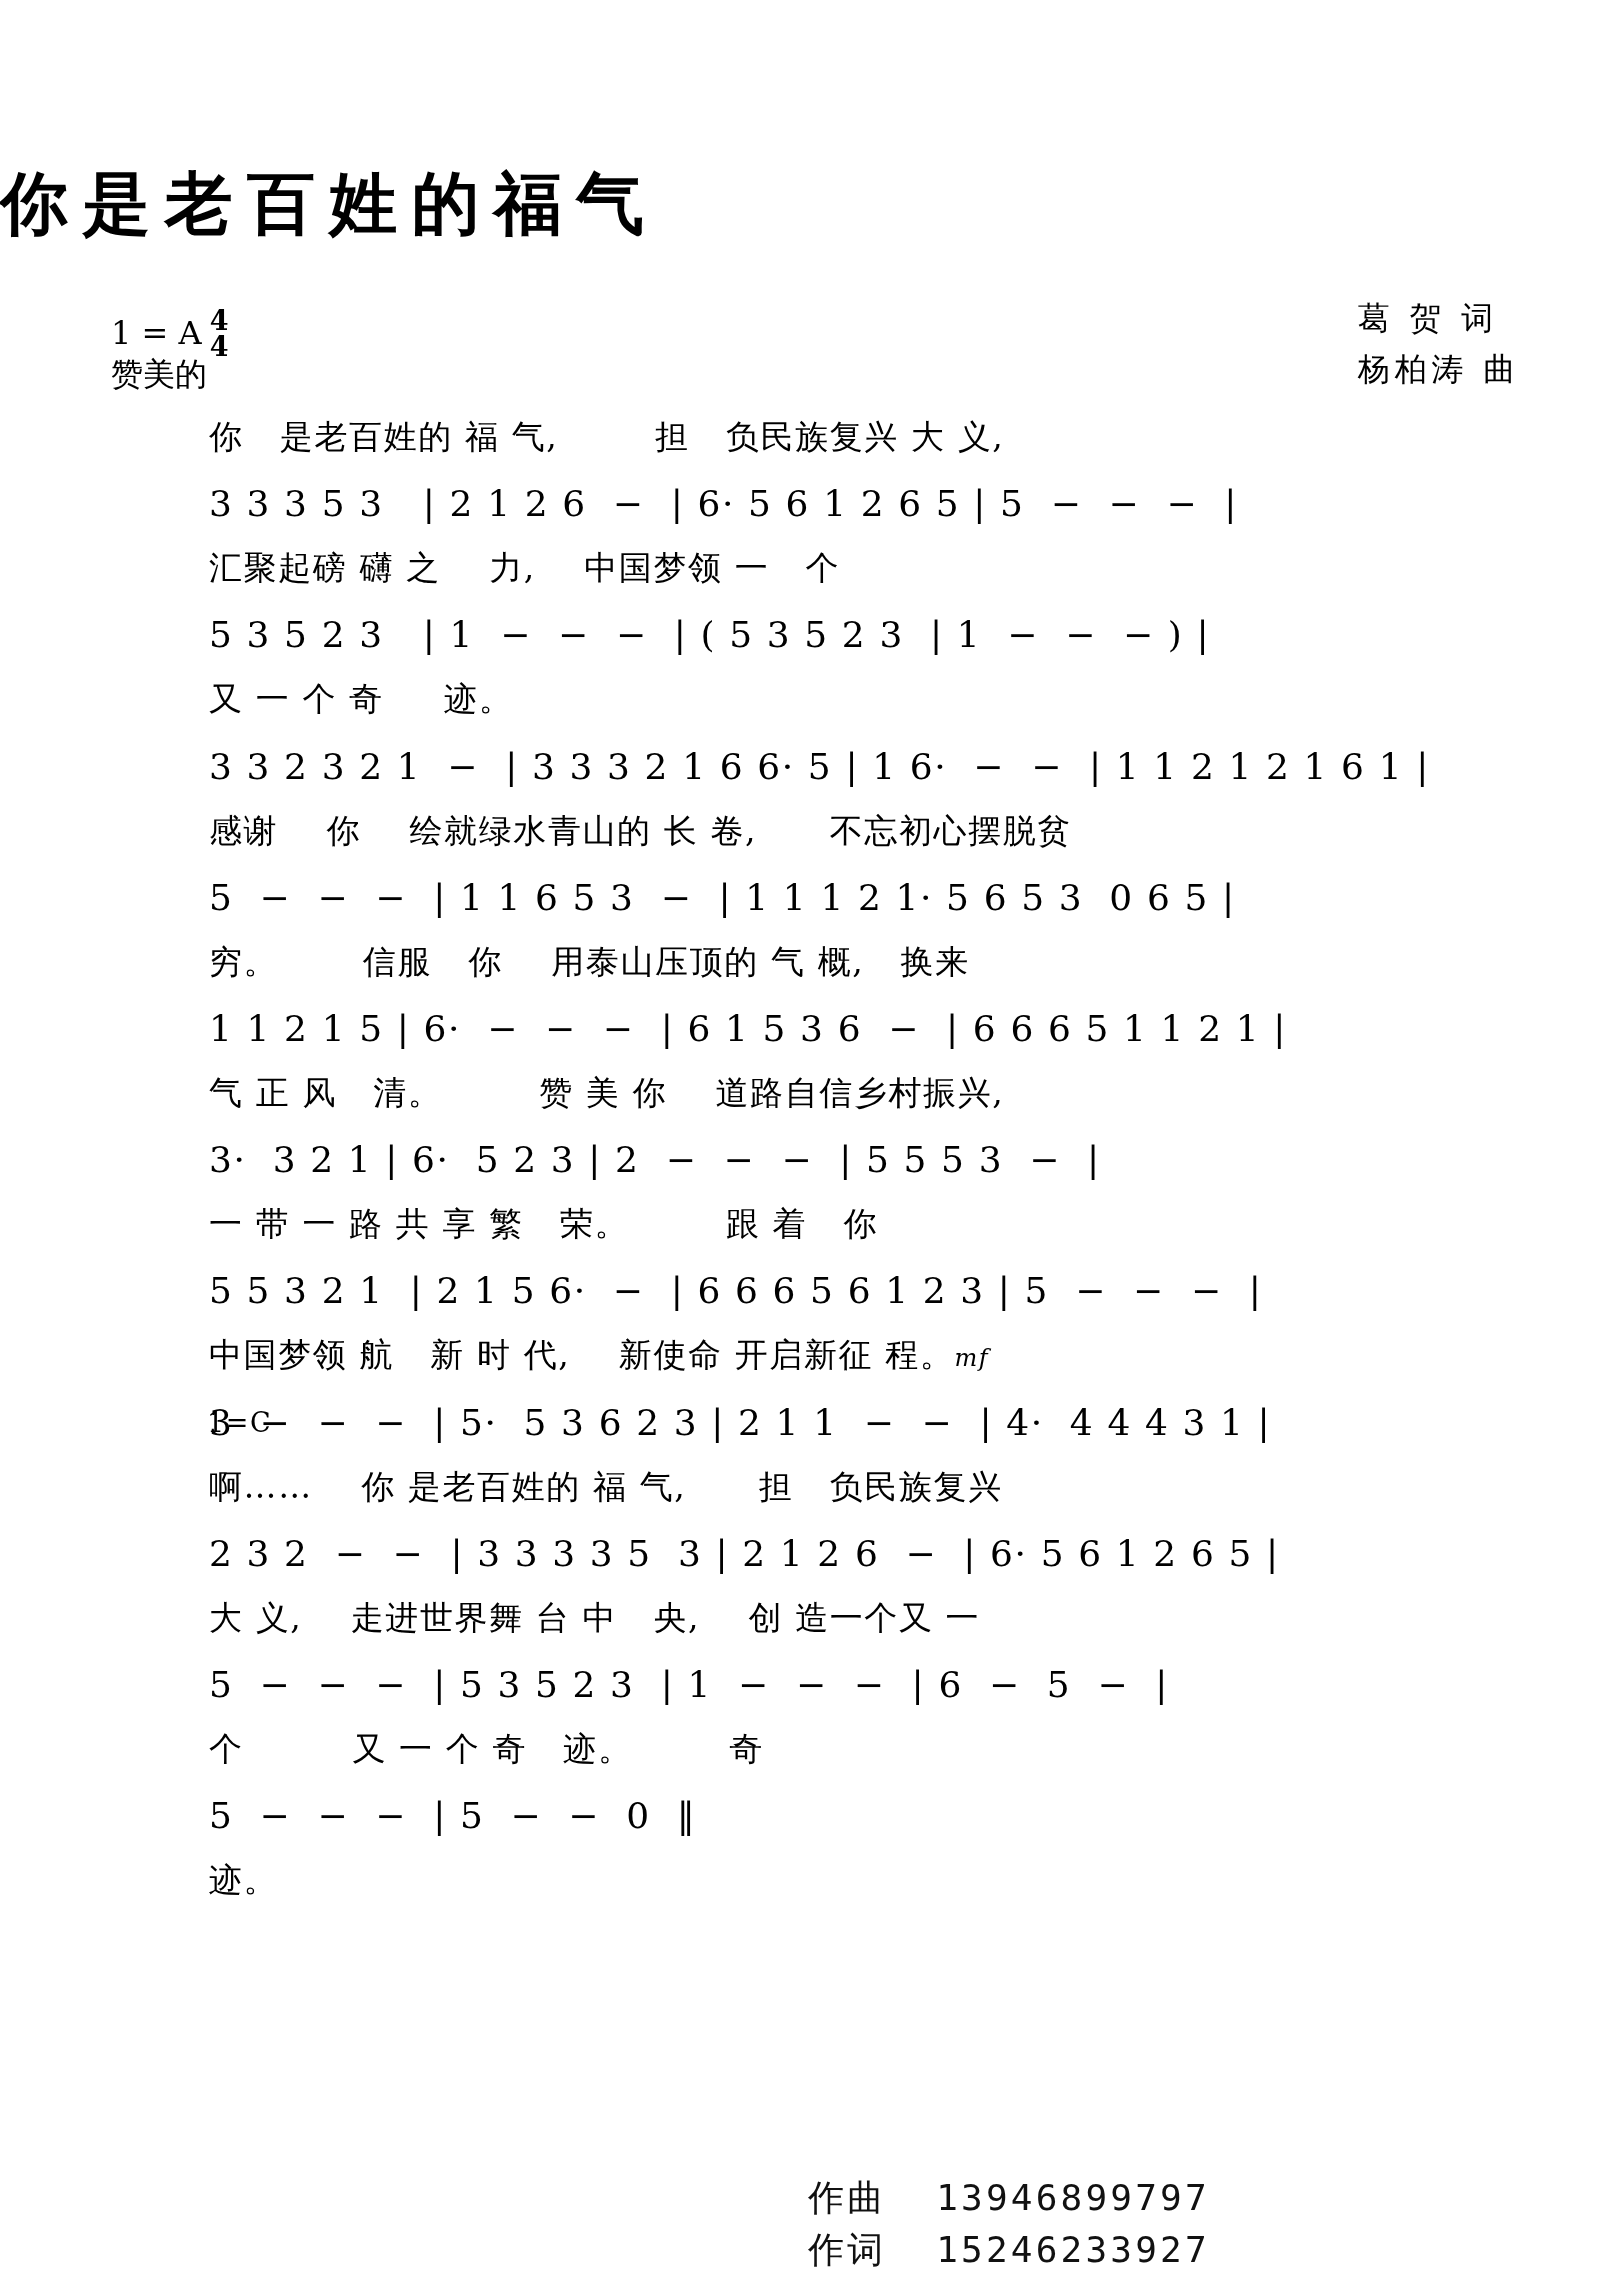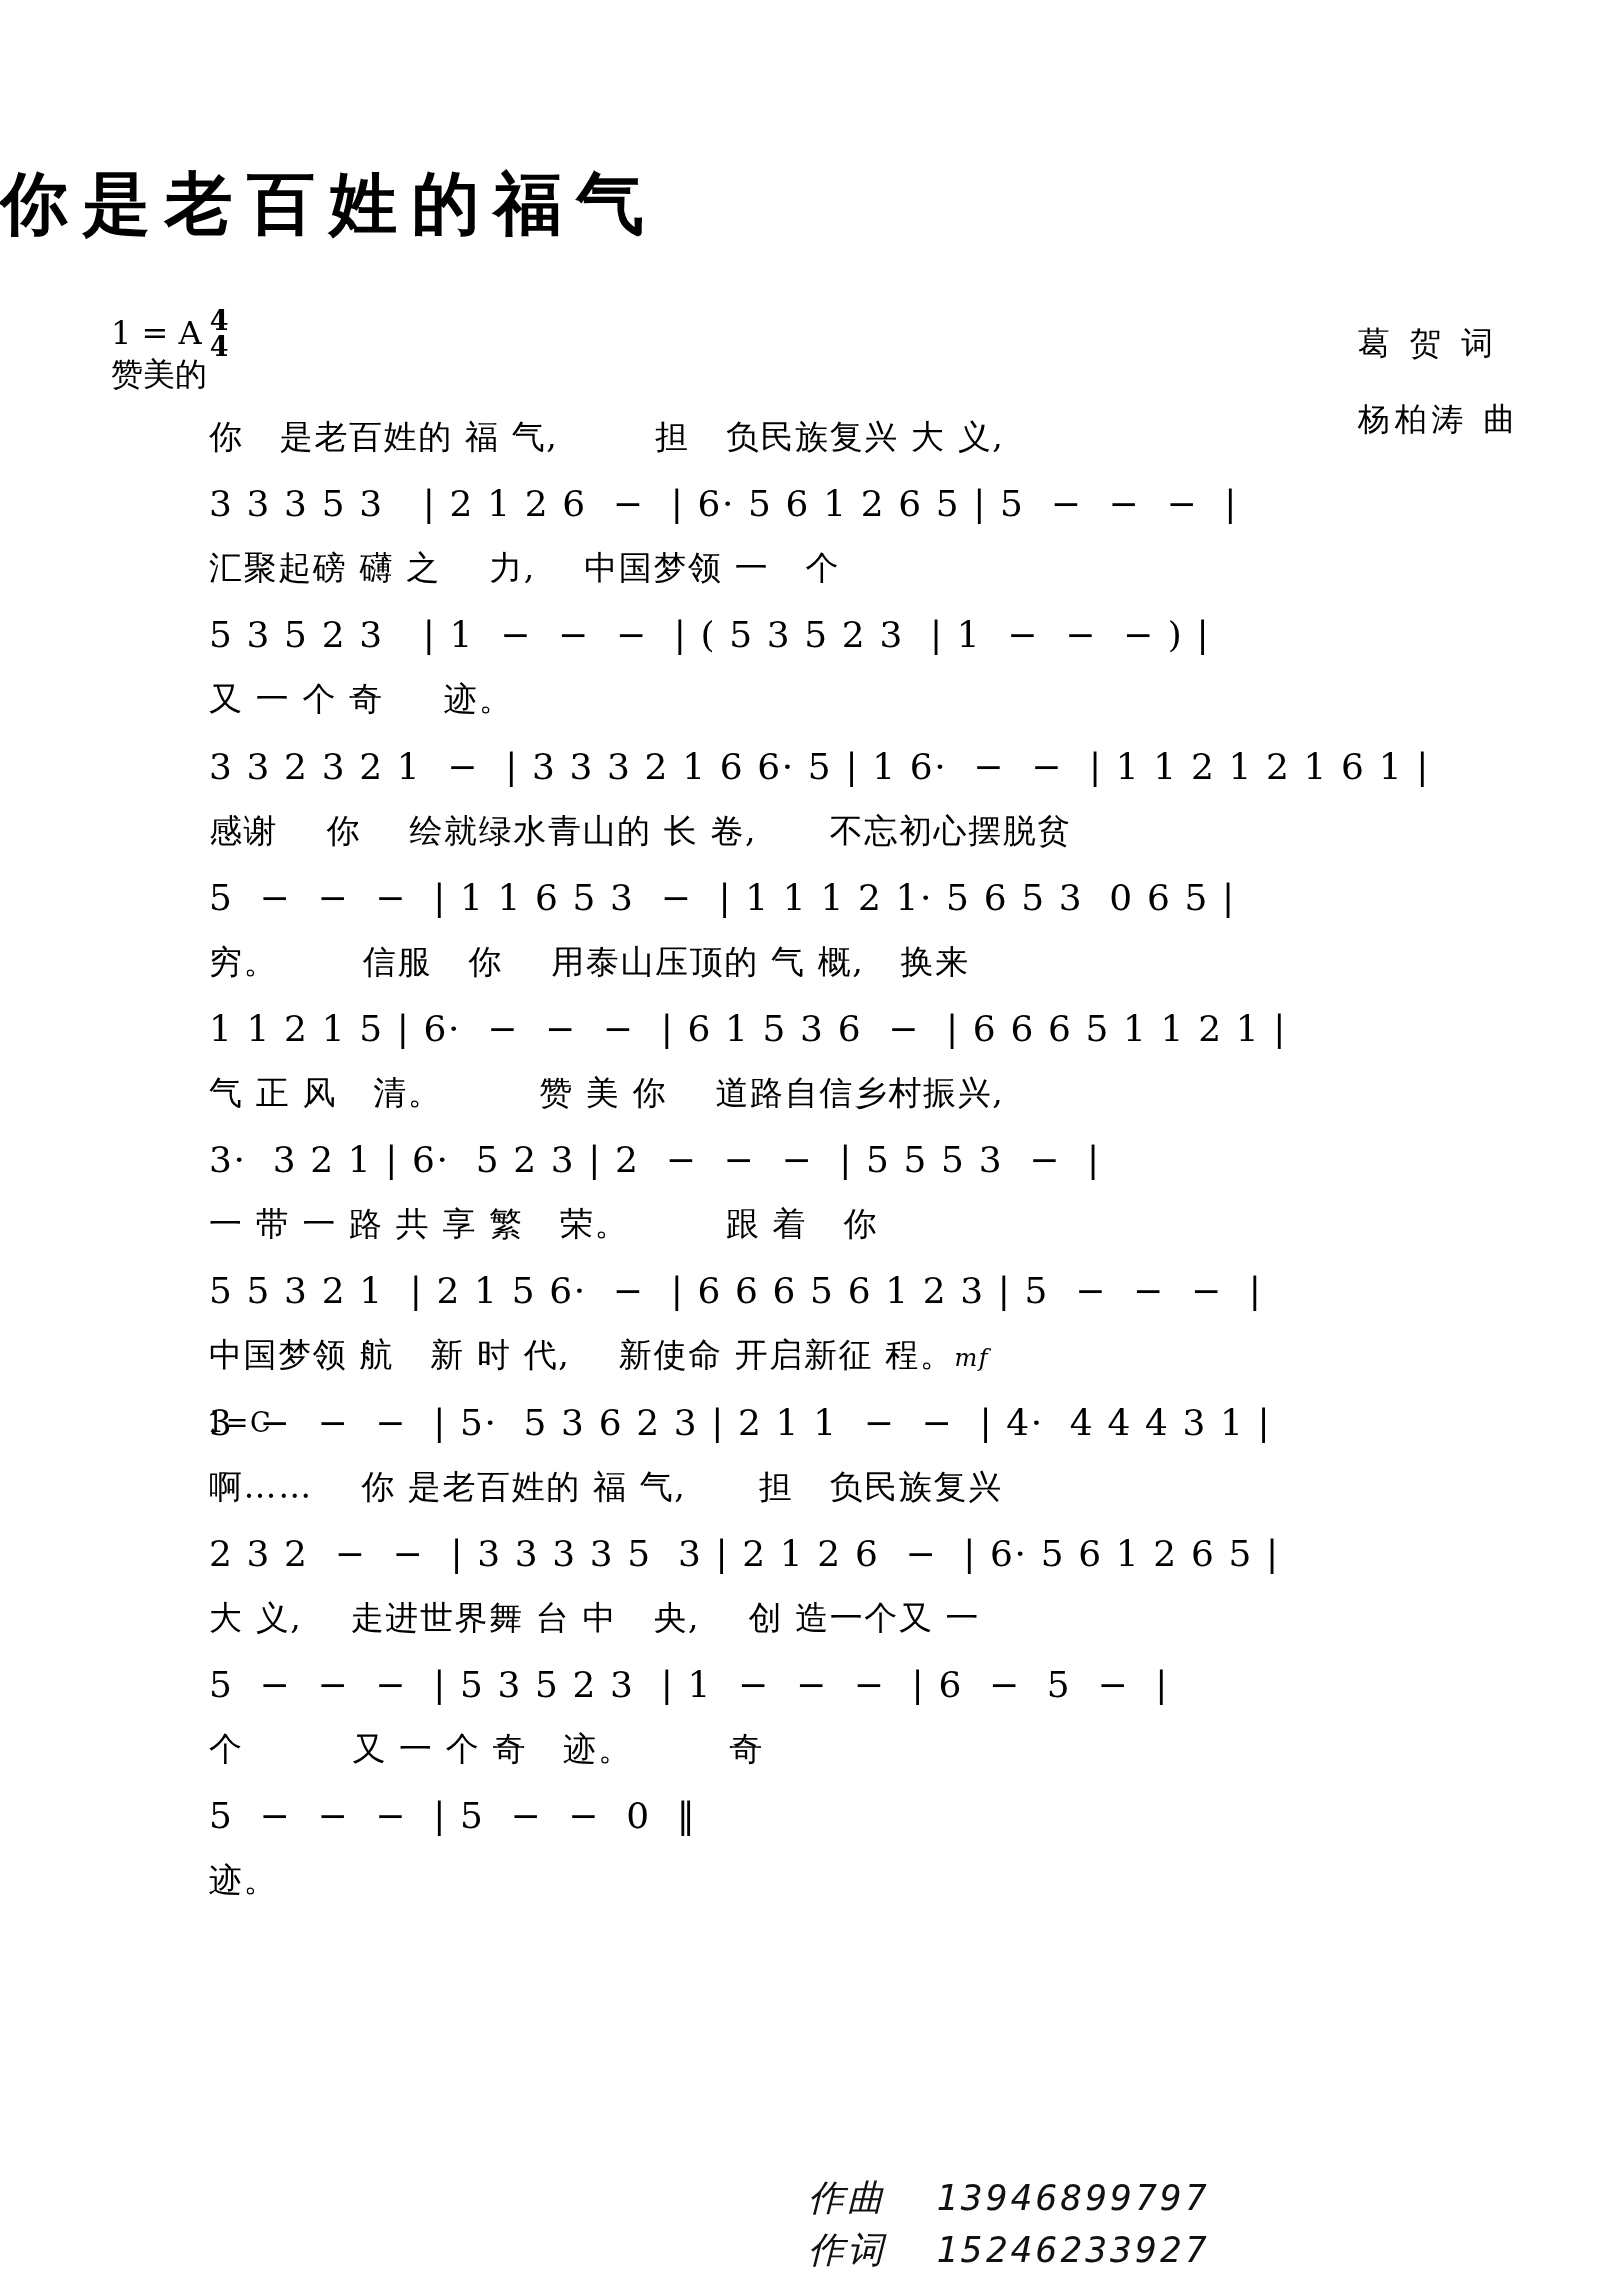--- a/index.html
+++ b/index.html
@@ -62,21 +62,21 @@
   }
   .credits {
     position: absolute;
     right: 103px;
     top: 4.8px;
     text-align: left;
     font-size: 32px;
     font-family: "DejaVu Serif", serif;
     line-height: 1.6;
   }
-  .credits div { letter-spacing: 4.8px; margin-top: 25px; }
+  .credits div { letter-spacing: 4.8px; }
 
   .system {
     position: relative;
     margin: 0 auto;
     width: 1411px;
   }
   .notes-row {
     font-family: "DejaVu Serif", serif;
     font-size: 36px;
     letter-spacing: 1.6px;
@@ -109,21 +109,21 @@
   .footer-phone {
     position: absolute;
     left: 808px;
     top: 2013px;
     font-family: "DejaVu Sans Mono", monospace;
     font-size: 36px;
     line-height: 1.45;
     letter-spacing: 3.2px;
     color: #111;
   }
-  .footer-phone .ln { white-space: pre; font-style: italic; }
+  .footer-phone .ln { white-space: pre; }
   .sys-block { margin-bottom: 3.2px; }
 </style>
 </head>
 <body>
 
 <div class="sheet">
 
   <h1 class="title">你是老百姓的福气</h1>
 
   <div class="meta">

